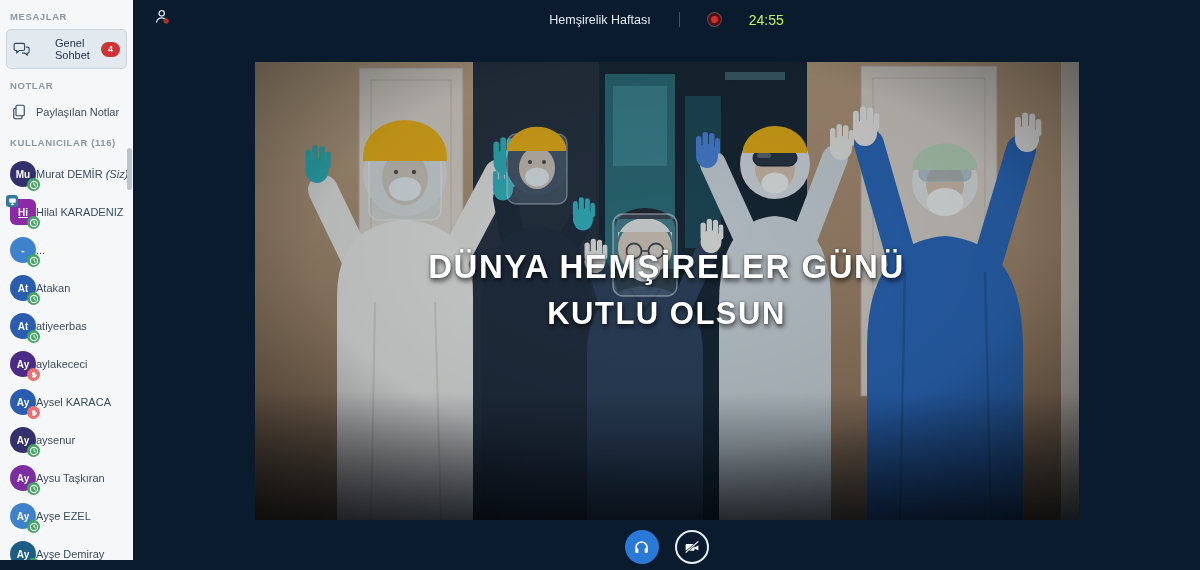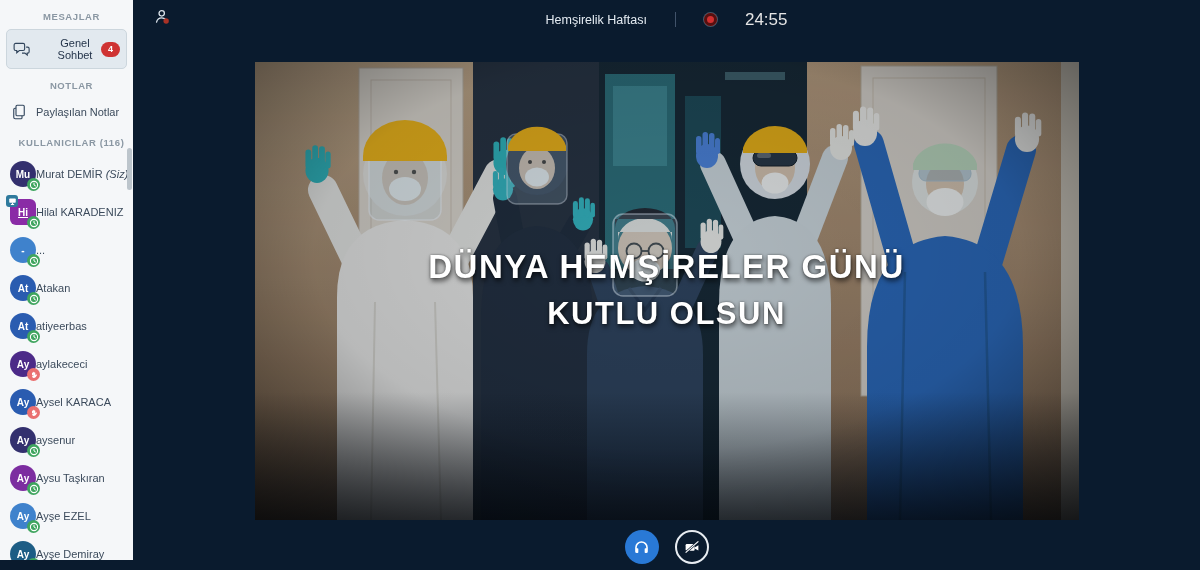--- a/index.html
+++ b/index.html
@@ -7,21 +7,21 @@
     width:1200px;height:570px;overflow:hidden;
     background:#0a1b2e;
     font-family:"Liberation Sans",sans-serif;
     -webkit-font-smoothing:antialiased;
   }
   .app{position:relative;width:1200px;height:570px;}
 
   
   .sidebar{
     position:absolute;left:0;top:0;width:133px;height:560px;
-    background:#f5f7f9;overflow:hidden;text-align:center;
+    background:#f5f7f9;overflow:hidden;
   }
   .section-label{
     font-size:9.5px;font-weight:bold;color:#8a97a3;
     letter-spacing:.6px;text-transform:uppercase;
     margin:11px 0 7px 10px;
   }
   .chat-item{
     display:flex;align-items:center;gap:6px;
     margin:0 6px;padding:7px 6px;
     background:#e2e9ef;border:1px solid #ccd6dd;border-radius:5px;
@@ -70,21 +70,21 @@
   .topbar{position:relative;height:36px;display:flex;align-items:center;justify-content:center;}
   .tb-left{position:absolute;left:20px;top:7px;cursor:pointer;}
   .tb-left svg{display:block;}
   .tb-center{display:flex;align-items:center;gap:28px;margin-top:3px;}
   .tb-title{font-size:12.5px;color:#e4ebf2;}
   .tb-divider{width:1px;height:15px;background:#41536a;}
   .rec-dot{
     width:13px;height:13px;border-radius:50%;background:#d03030;
     box-shadow:inset 0 0 0 3px rgba(66,10,10,.85),0 0 0 1px rgba(190,198,205,.35);
   }
-  .tb-time{font-size:17px;color:#e5e5e5;}
+  .tb-time{font-size:14px;color:#bef264;}
 
   .video-wrap{
     position:relative;width:824px;height:458px;margin:26px auto 0;
     background:#15803d;overflow:hidden;
   }
   .scene{position:absolute;inset:0;display:block;}
   .caption{
     position:absolute;left:0;right:0;top:186px;text-align:center;color:#ffffff;
     font-weight:800;letter-spacing:1.5px;
     text-shadow:1px 3px 5px rgba(0,0,0,.65),0 0 2px rgba(0,0,0,.5);

